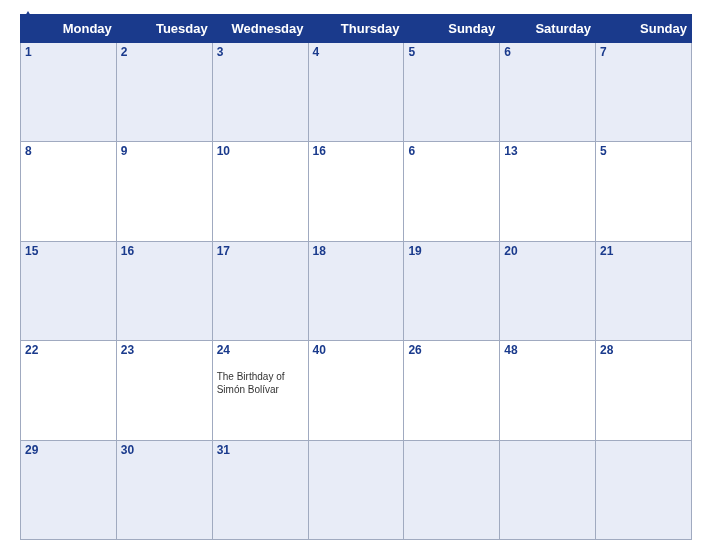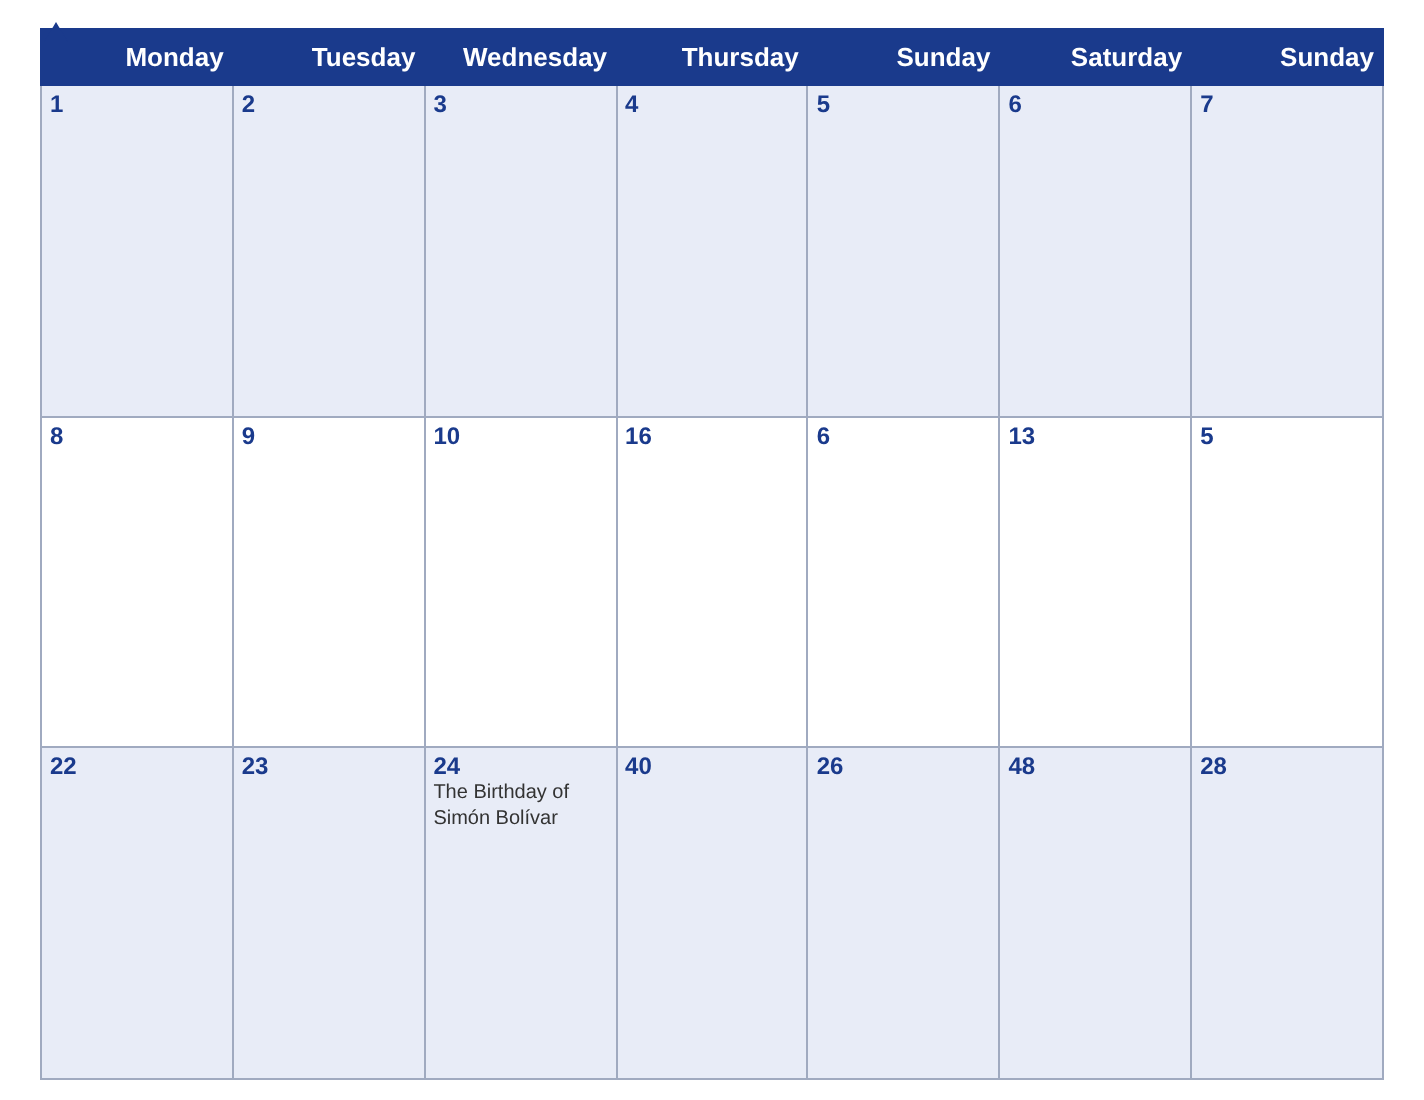--- a/index.html
+++ b/index.html
@@ -86,21 +86,21 @@
     }
     .day-number {
       font-size: 12px;
       color: #1a3a8c;
       font-weight: bold;
       display: block;
     }
     .event-text {
       font-size: 10px;
       color: #333;
-      margin-top: 0;
+      margin-top: 13px;
       line-height: 1.3;
     }
     .calendar tbody tr:nth-child(odd) td {
       background-color: #e8ecf7;
     }
     .calendar tbody tr:nth-child(even) td {
       background-color: #ffffff;
     }
   </style>
 </head>
@@ -172,20 +172,43 @@
         </td>
         <td>
           <span class="day-number">13</span>
         </td>
         <td>
           <span class="day-number">5</span>
         </td>
       </tr>
       <tr>
         <td>
+          <span class="day-number">15</span>
+        </td>
+        <td>
+          <span class="day-number">16</span>
+        </td>
+        <td>
+          <span class="day-number">17</span>
+        </td>
+        <td>
+          <span class="day-number">18</span>
+        </td>
+        <td>
+          <span class="day-number">19</span>
+        </td>
+        <td>
+          <span class="day-number">20</span>
+        </td>
+        <td>
+          <span class="day-number">21</span>
+        </td>
+      </tr>
+      <tr>
+        <td>
           <span class="day-number">22</span>
         </td>
         <td>
           <span class="day-number">23</span>
         </td>
         <td>
           <span class="day-number">24</span>
           <div class="event-text">The Birthday of Simón Bolívar</div>
         </td>
         <td>
@@ -193,15 +216,30 @@
         </td>
         <td>
           <span class="day-number">26</span>
         </td>
         <td>
           <span class="day-number">48</span>
         </td>
         <td>
           <span class="day-number">28</span>
         </td>
+      </tr>
+      <tr>
+        <td>
+          <span class="day-number">29</span>
+        </td>
+        <td>
+          <span class="day-number">30</span>
+        </td>
+        <td>
+          <span class="day-number">31</span>
+        </td>
+        <td></td>
+        <td></td>
+        <td></td>
+        <td></td>
       </tr>
     </tbody>
 </table>
 
 </body></html>

